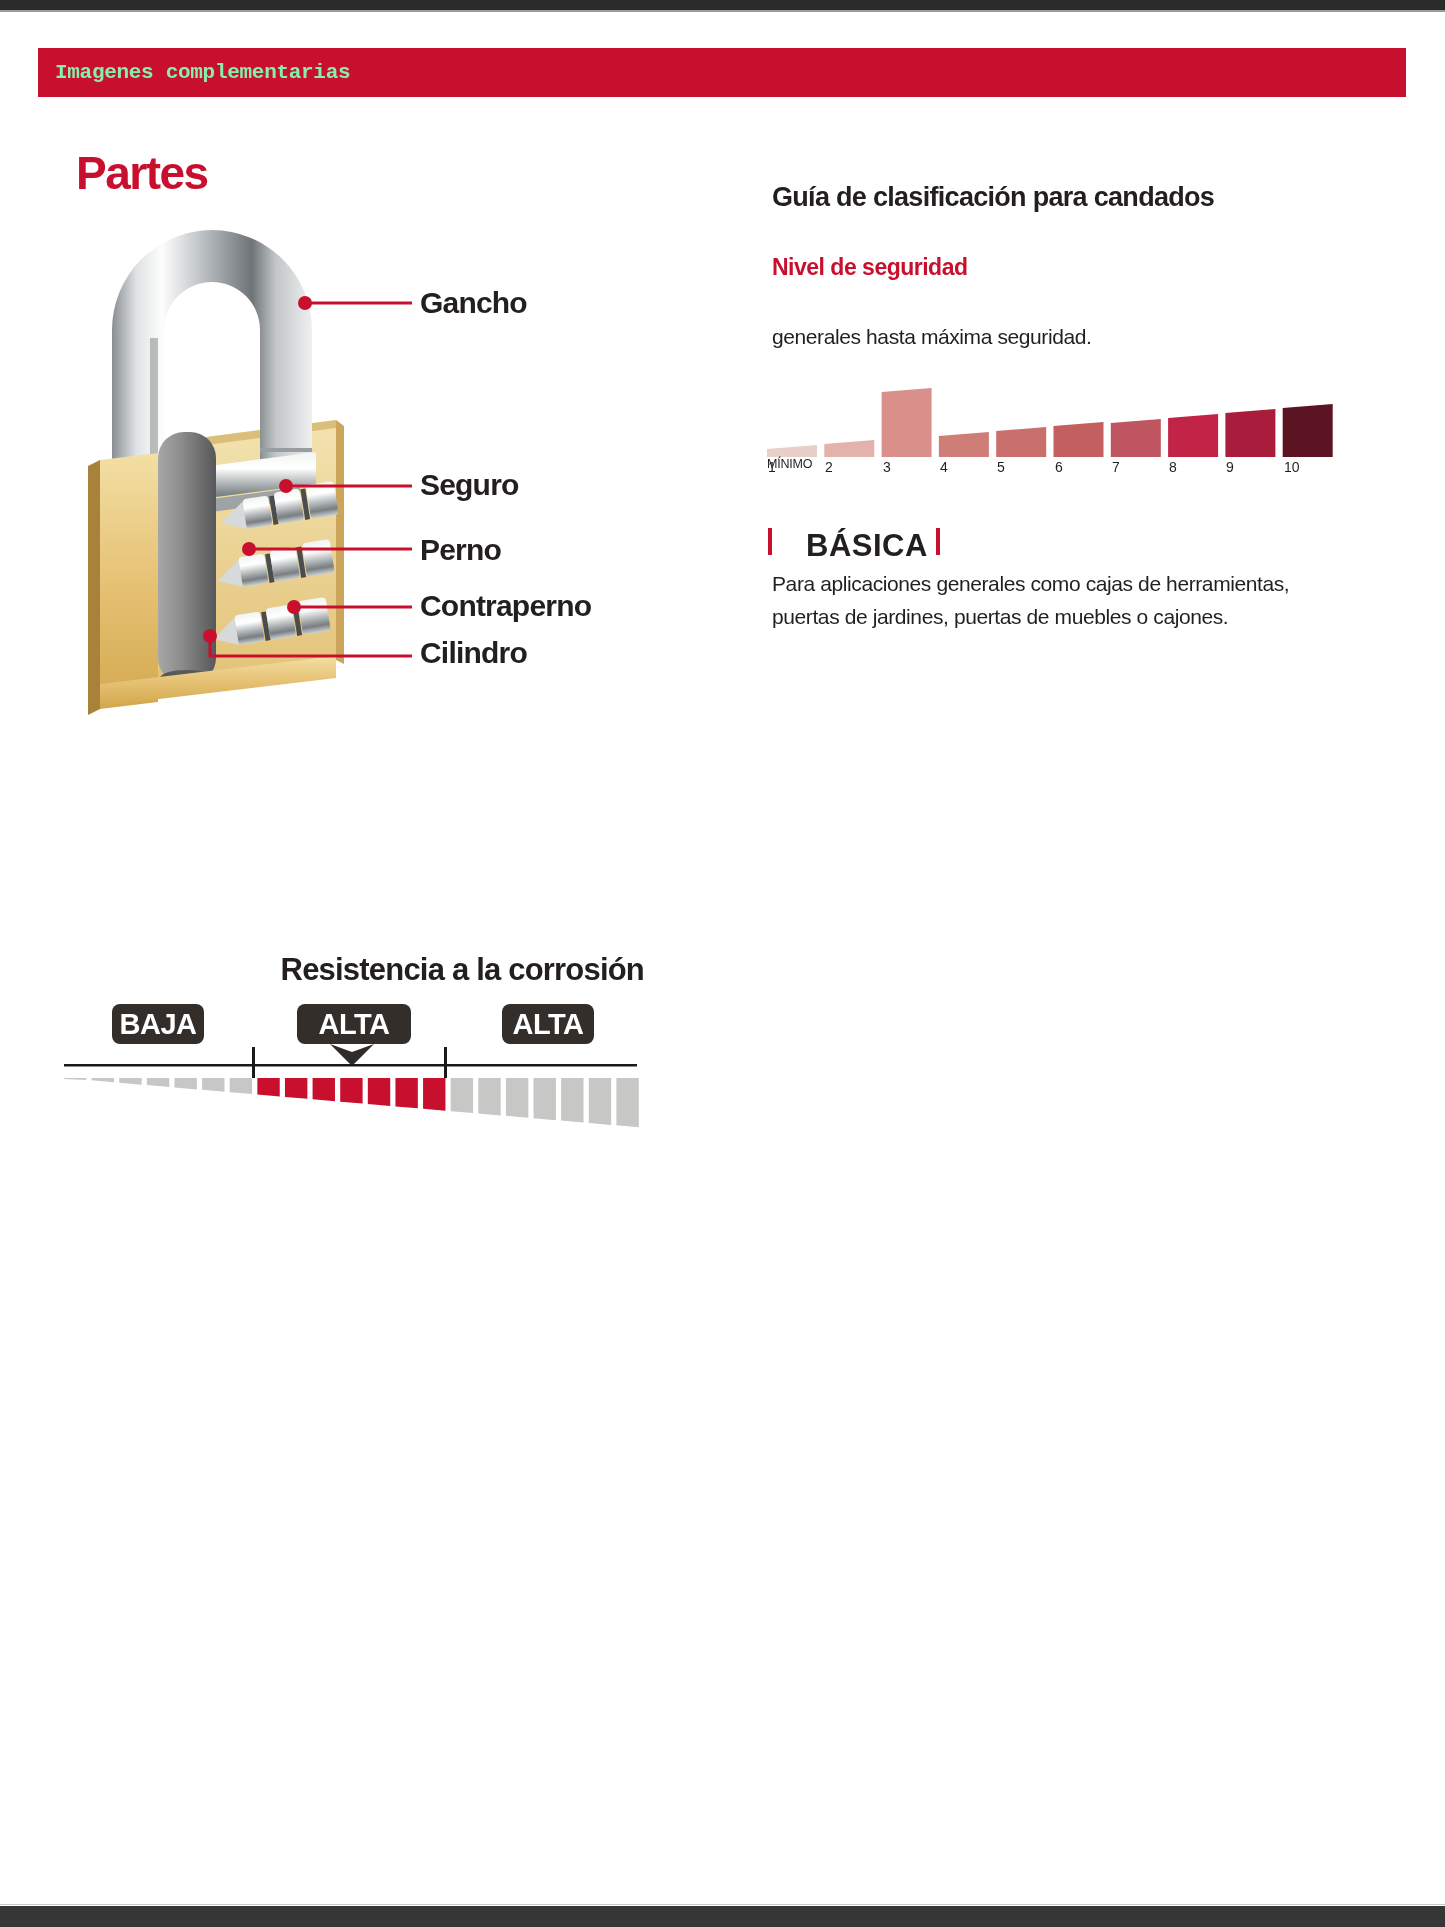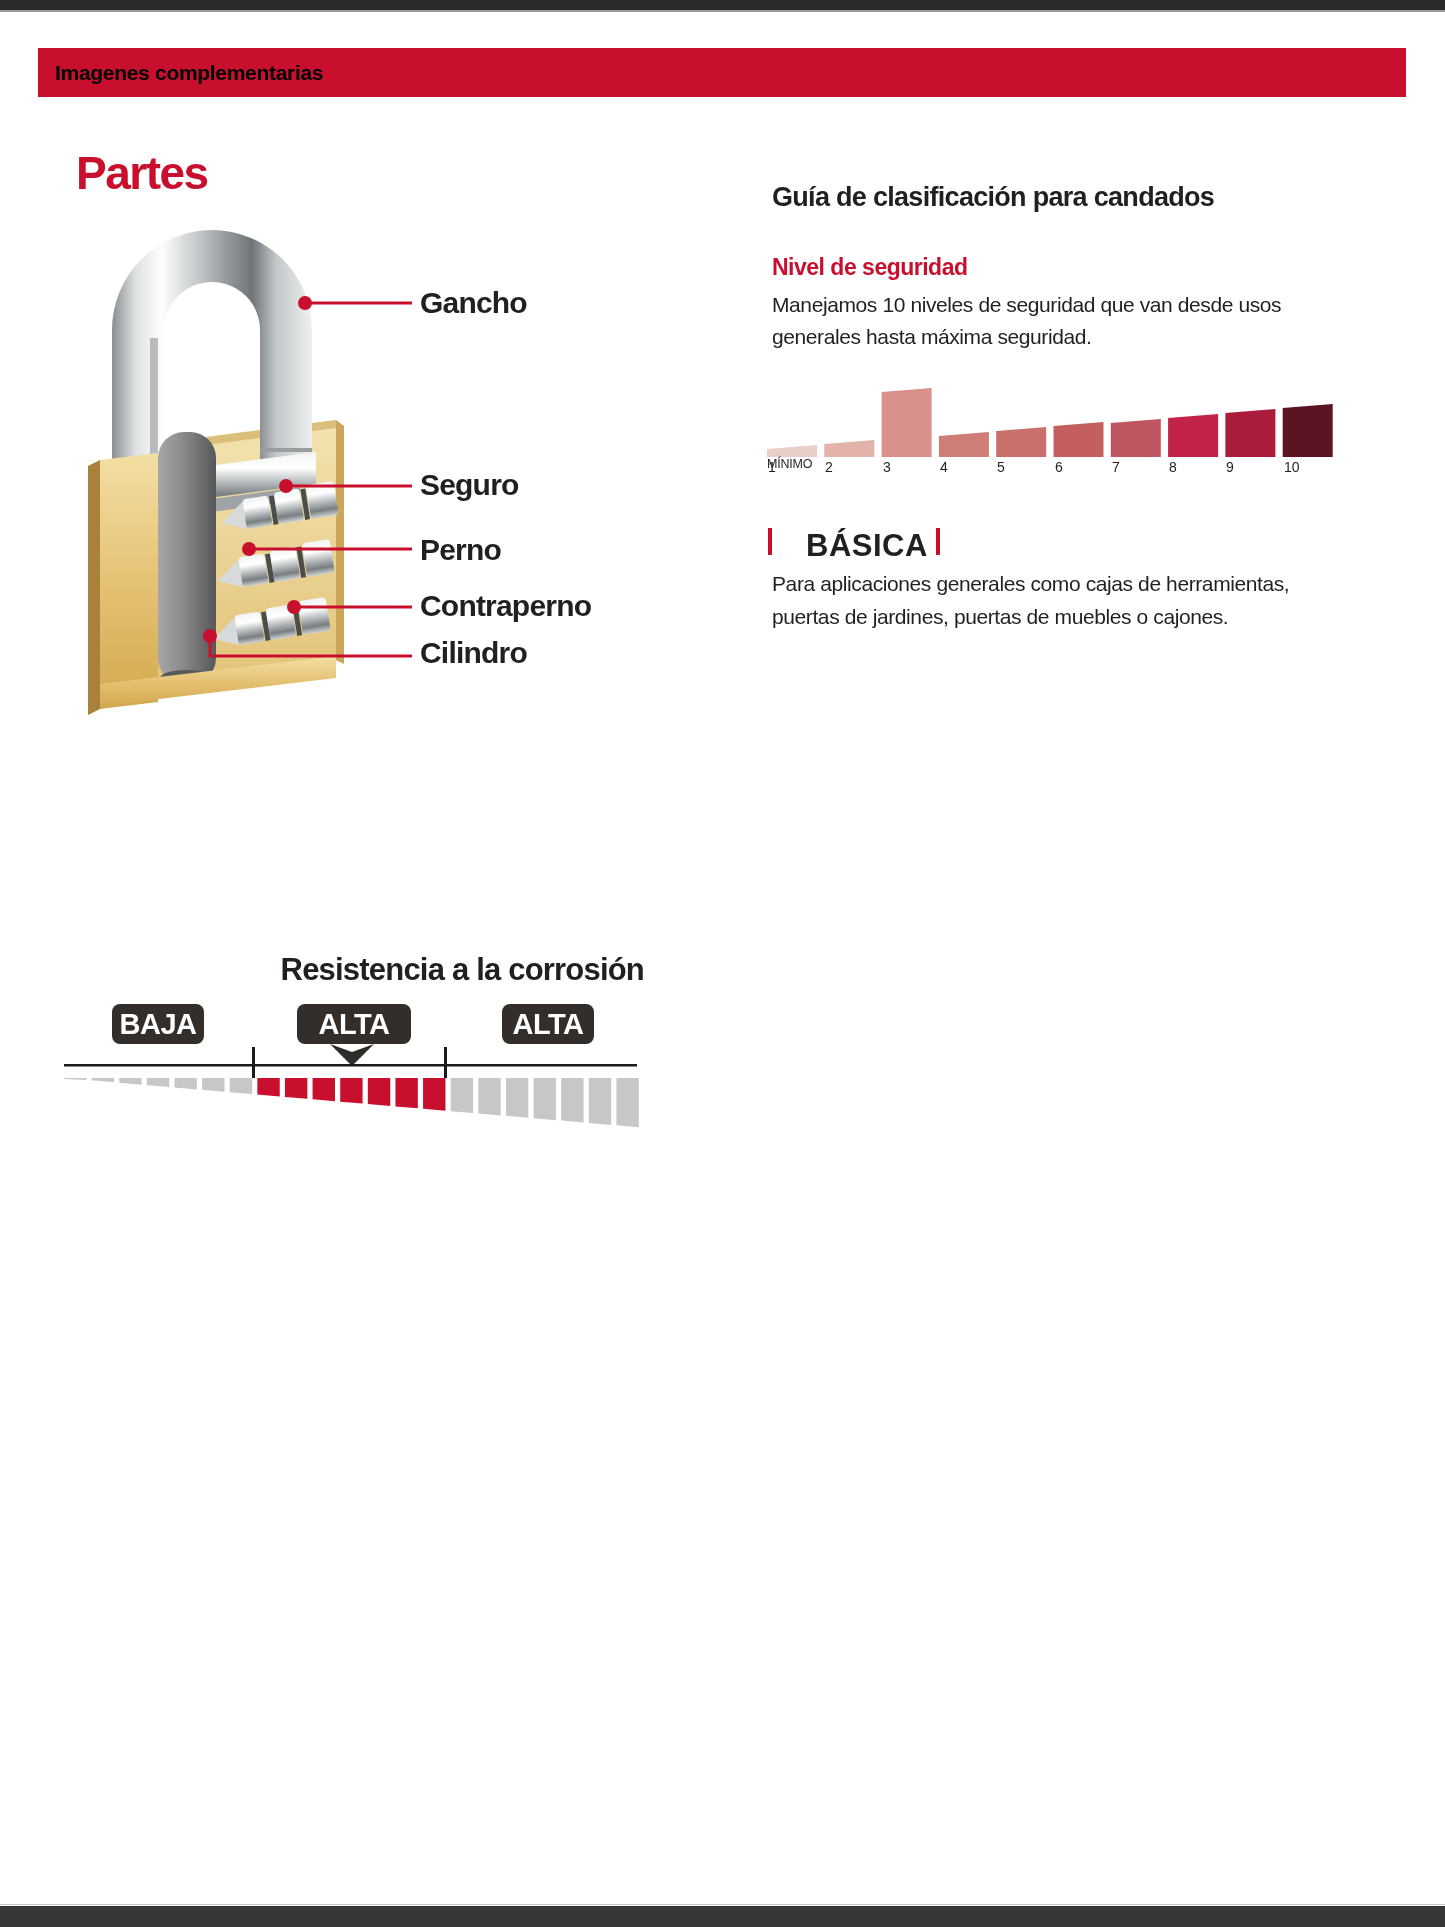--- a/index.html
+++ b/index.html
@@ -2,22 +2,22 @@
 <html><head>
 <meta charset="utf-8">
 <style>
   html,body{margin:0;padding:0;background:#ffffff;}
   #page{position:relative;width:1445px;height:1927px;background:#ffffff;overflow:hidden;
         font-family:"Liberation Sans",sans-serif;color:#231f20;}
   .abs{position:absolute;}
   #top-bar{left:0;top:0;width:1445px;height:10px;background:#2b2b2b;}
   #top-bar-line{left:0;top:10px;width:1445px;height:2px;background:#9b9b9b;}
   #header-bar{left:38px;top:48px;width:1368px;height:49px;background:#c8102e;}
-  #header-bar span{display:block;padding-left:17px;line-height:49px;color:#000000;
-      font-weight:bold;font-size:21px;letter-spacing:-0.3px;}
+  #header-bar span{display:block;padding-left:17px;line-height:49px;color:#86efac;
+      font-weight:bold;font-size:21px;letter-spacing:-0.3px;font-family:Liberation Mono, monospace;}
   #partes-title{left:76px;top:146px;font-size:46px;font-weight:bold;color:#c8102e;letter-spacing:-1.5px;}
   .part-label{font-size:30px;font-weight:bold;color:#231f20;letter-spacing:-0.8px;white-space:nowrap;}
   #guia-title{left:772px;top:182px;font-size:27px;font-weight:bold;letter-spacing:-0.7px;}
   #nivel-title{left:772px;top:254px;font-size:23px;font-weight:bold;color:#c8102e;letter-spacing:-0.5px;}
   .body-line{left:772px;font-size:21px;letter-spacing:-0.4px;white-space:nowrap;}
   .tick-label{font-size:14px;letter-spacing:0;}
   #minimo-label{left:767px;top:457px;font-size:12.5px;letter-spacing:-0.2px;}
   .basica-bar{top:528px;width:4px;height:27px;background:#c8102e;}
   #basica-label{left:806px;top:528px;font-size:31px;font-weight:bold;letter-spacing:0.5px;}
   #corrosion-title{left:64px;top:952px;width:580px;text-align:right;font-size:31px;
@@ -173,21 +173,20 @@
         <polygon points="505.92,1078 528.32,1078 528.32,1117.792224 505.92,1115.872544" fill="#c7c7c5"></polygon>
         <polygon points="533.54,1078 555.9399999999999,1078 555.9399999999999,1120.159258 533.54,1118.239578" fill="#c7c7c5"></polygon>
         <polygon points="561.1600000000001,1078 583.5600000000001,1078 583.5600000000001,1122.526292 561.1600000000001,1120.606612" fill="#c7c7c5"></polygon>
         <polygon points="588.78,1078 611.18,1078 611.18,1124.893326 588.78,1122.973646" fill="#c7c7c5"></polygon>
         <polygon points="616.4,1078 638.8,1078 638.8,1127.26036 616.4,1125.34068" fill="#c7c7c5"></polygon>
       </g>
   </svg>
 
   <div class="abs" id="guia-title">Guía de clasificación para candados</div>
   <div class="abs" id="nivel-title">Nivel de seguridad</div>
-  <div class="abs body-line" style="top:293px">Manejamos 10 niveles de seguridad que van desde usos</div>
   <div class="abs body-line" style="top:325px">generales hasta máxima seguridad.</div>
 
   <div class="abs" id="minimo-label">MÍNIMO</div>
 
   <div class="abs basica-bar" style="left:768px"></div>
   <div class="abs" id="basica-label">BÁSICA</div>
   <div class="abs basica-bar" style="left:936px"></div>
 
   <div class="abs body-line" style="top:572px">Para aplicaciones generales como cajas de herramientas,</div>
   <div class="abs body-line" style="top:605px">puertas de jardines, puertas de muebles o cajones.</div>

